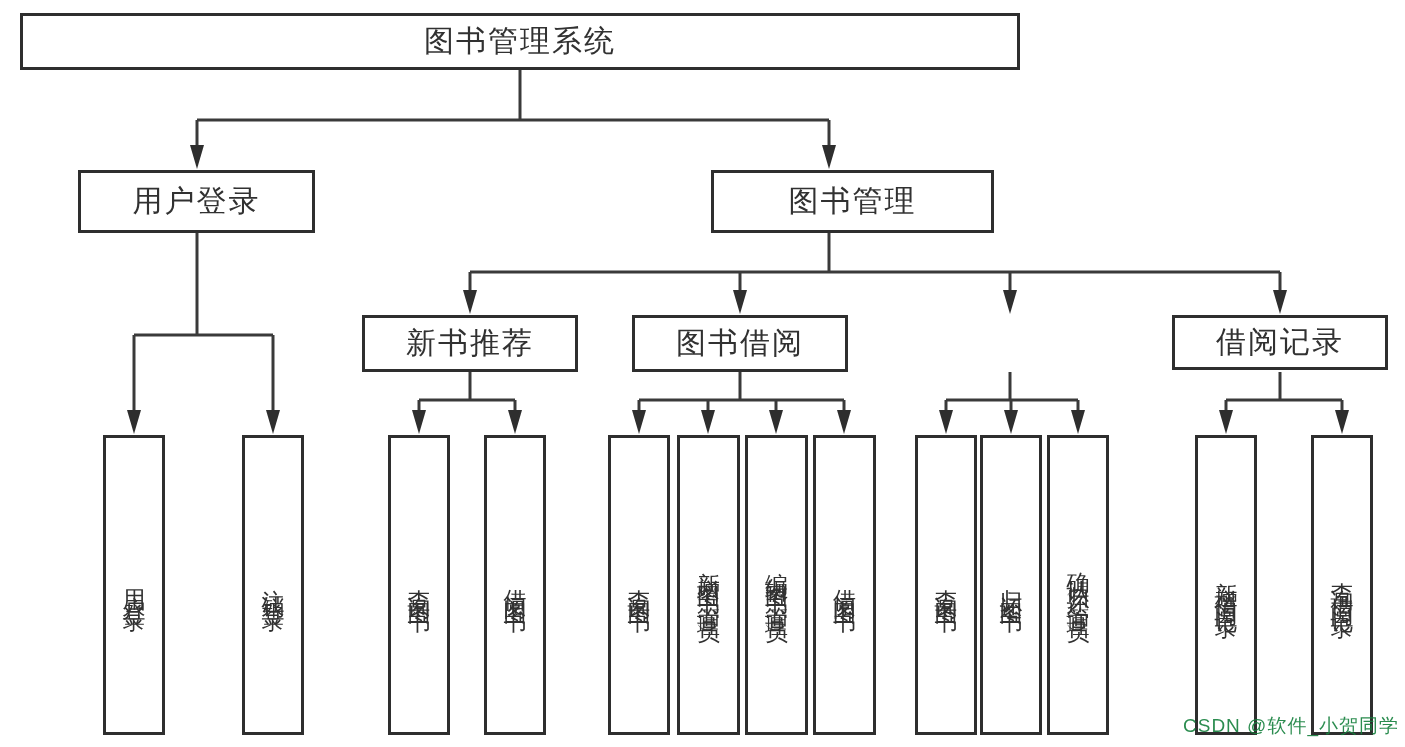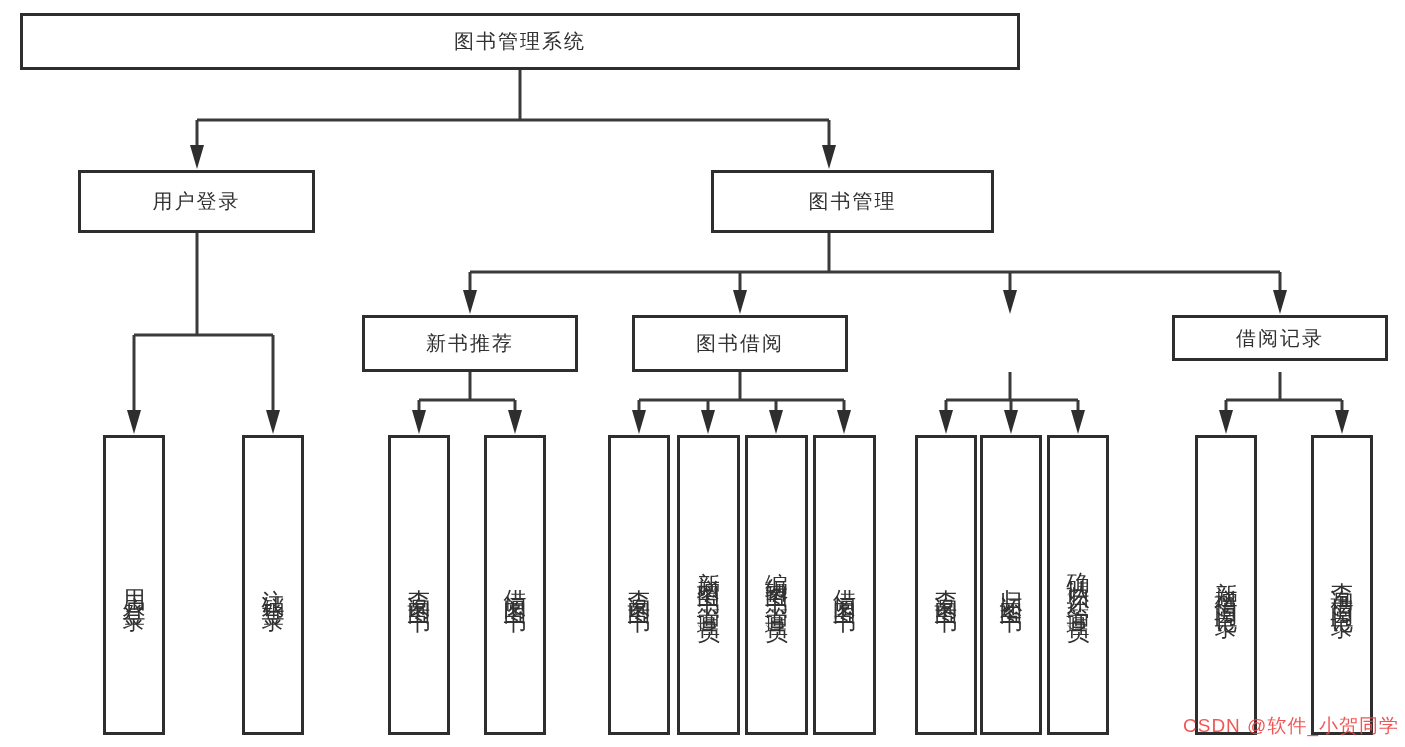--- a/index.html
+++ b/index.html
@@ -25,39 +25,39 @@
     position: absolute;
     box-sizing: border-box;
     border: 3px solid #2e2e2e;
     background: #ffffff;
     display: flex;
     align-items: center;
     justify-content: center;
     color: #313131;
   }
   .hbox span {
-    font-size: 20px;
+    font-size: 30px;
     letter-spacing: 2px;
     white-space: nowrap;
     text-align: center;
   }
   .leaf span {
     writing-mode: vertical-rl;
     text-orientation: mixed;
     font-size: 23px;
     letter-spacing: 7px;
     line-height: 1;
     white-space: nowrap;
   }
   .watermark {
     position: absolute;
     left: 1183px;
     top: 713px;
     font-size: 19px;
-    color: #ef4444;
+    color: #15803d;
     opacity: 0.9;
     white-space: nowrap;
     letter-spacing: 1px;
     z-index: 5;
   }
 </style>
 </head>
 <body>
 
 <div class="canvas">
@@ -145,21 +145,21 @@
   <div class="box leaf" style="left:242px; top:435px; width:62px; height:300px;">
     <span>注销登录</span>
   </div>
 
   <div class="box hbox" style="left:632px; top:315px; width:216px; height:57px;">
     <span>图书借阅</span>
   </div>
   <div class="box hbox" style="left:362px; top:315px; width:216px; height:57px;">
     <span>新书推荐</span>
   </div>
-  <div class="box hbox" style="left:1172px; top:315px; width:216px; height:46px;">
+  <div class="box hbox" style="left:1172px; top:315px; width:216px; height:55px;">
     <span>借阅记录</span>
   </div>
 
   <div class="box leaf" style="left:388px; top:435px; width:62px; height:300px;">
     <span>查询图书</span>
   </div>
   <div class="box leaf" style="left:484px; top:435px; width:62px; height:300px;">
     <span>借阅图书</span>
   </div>
 

